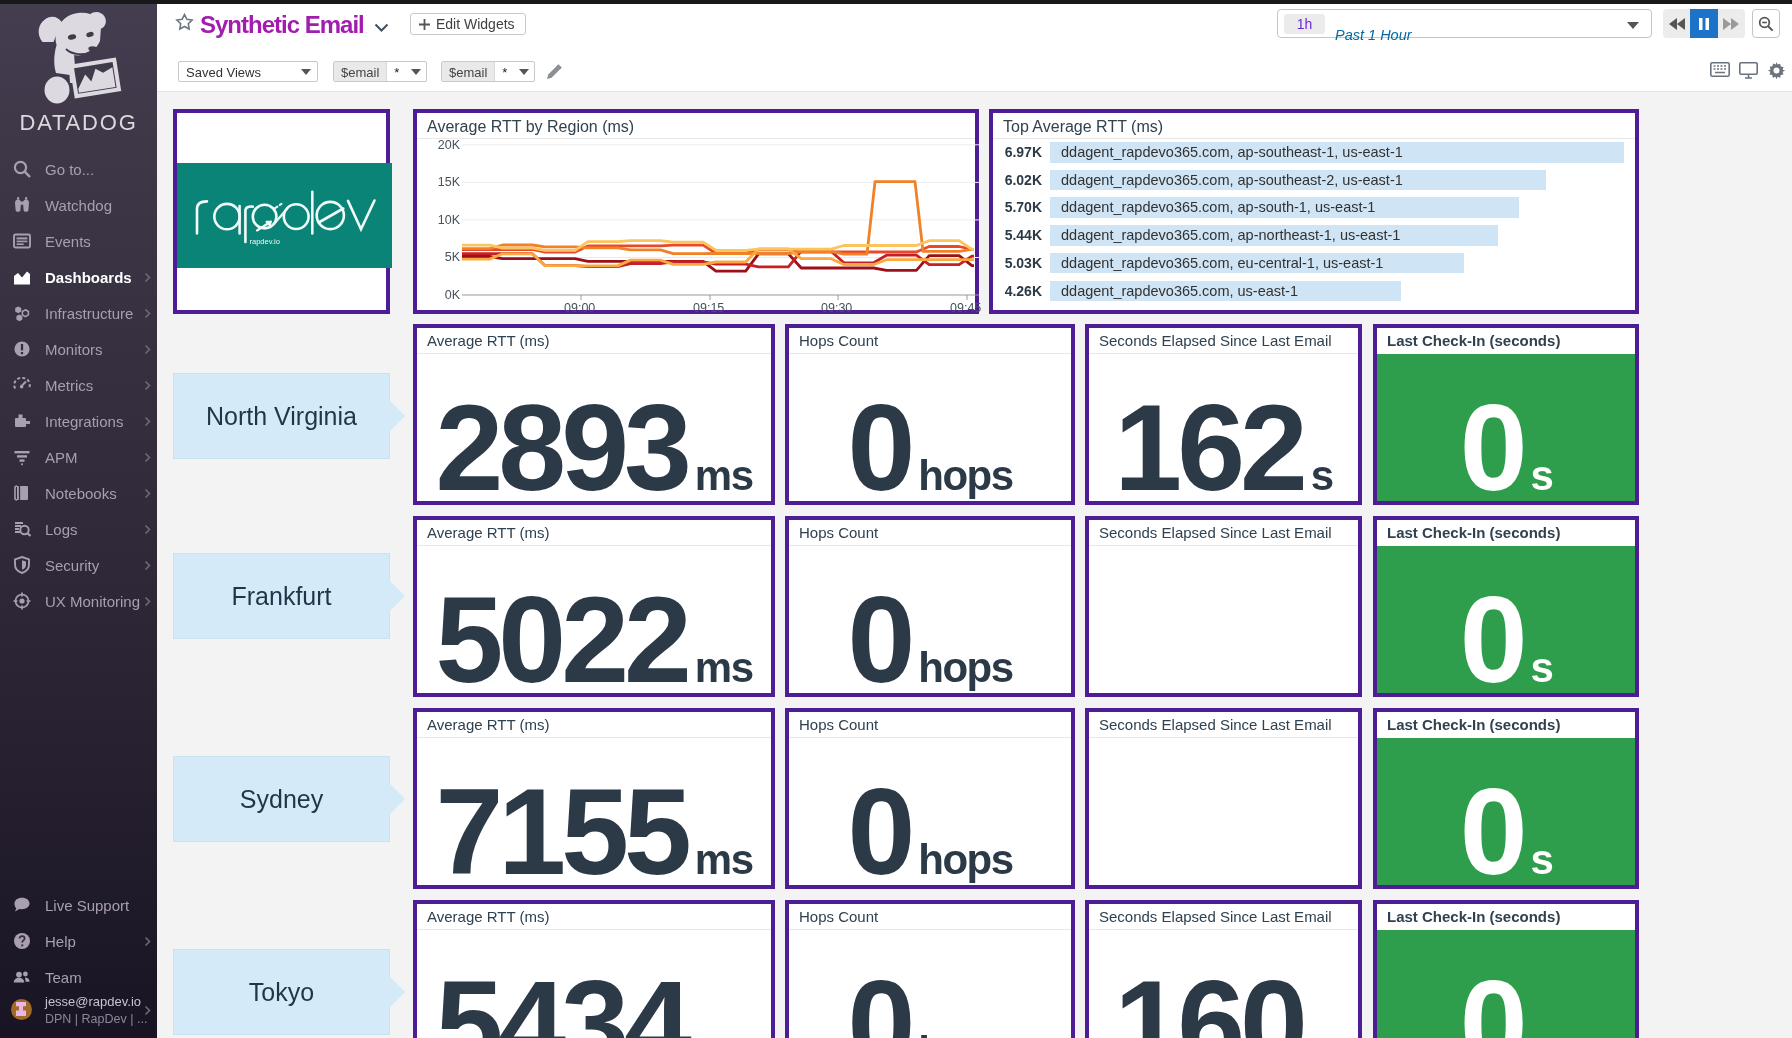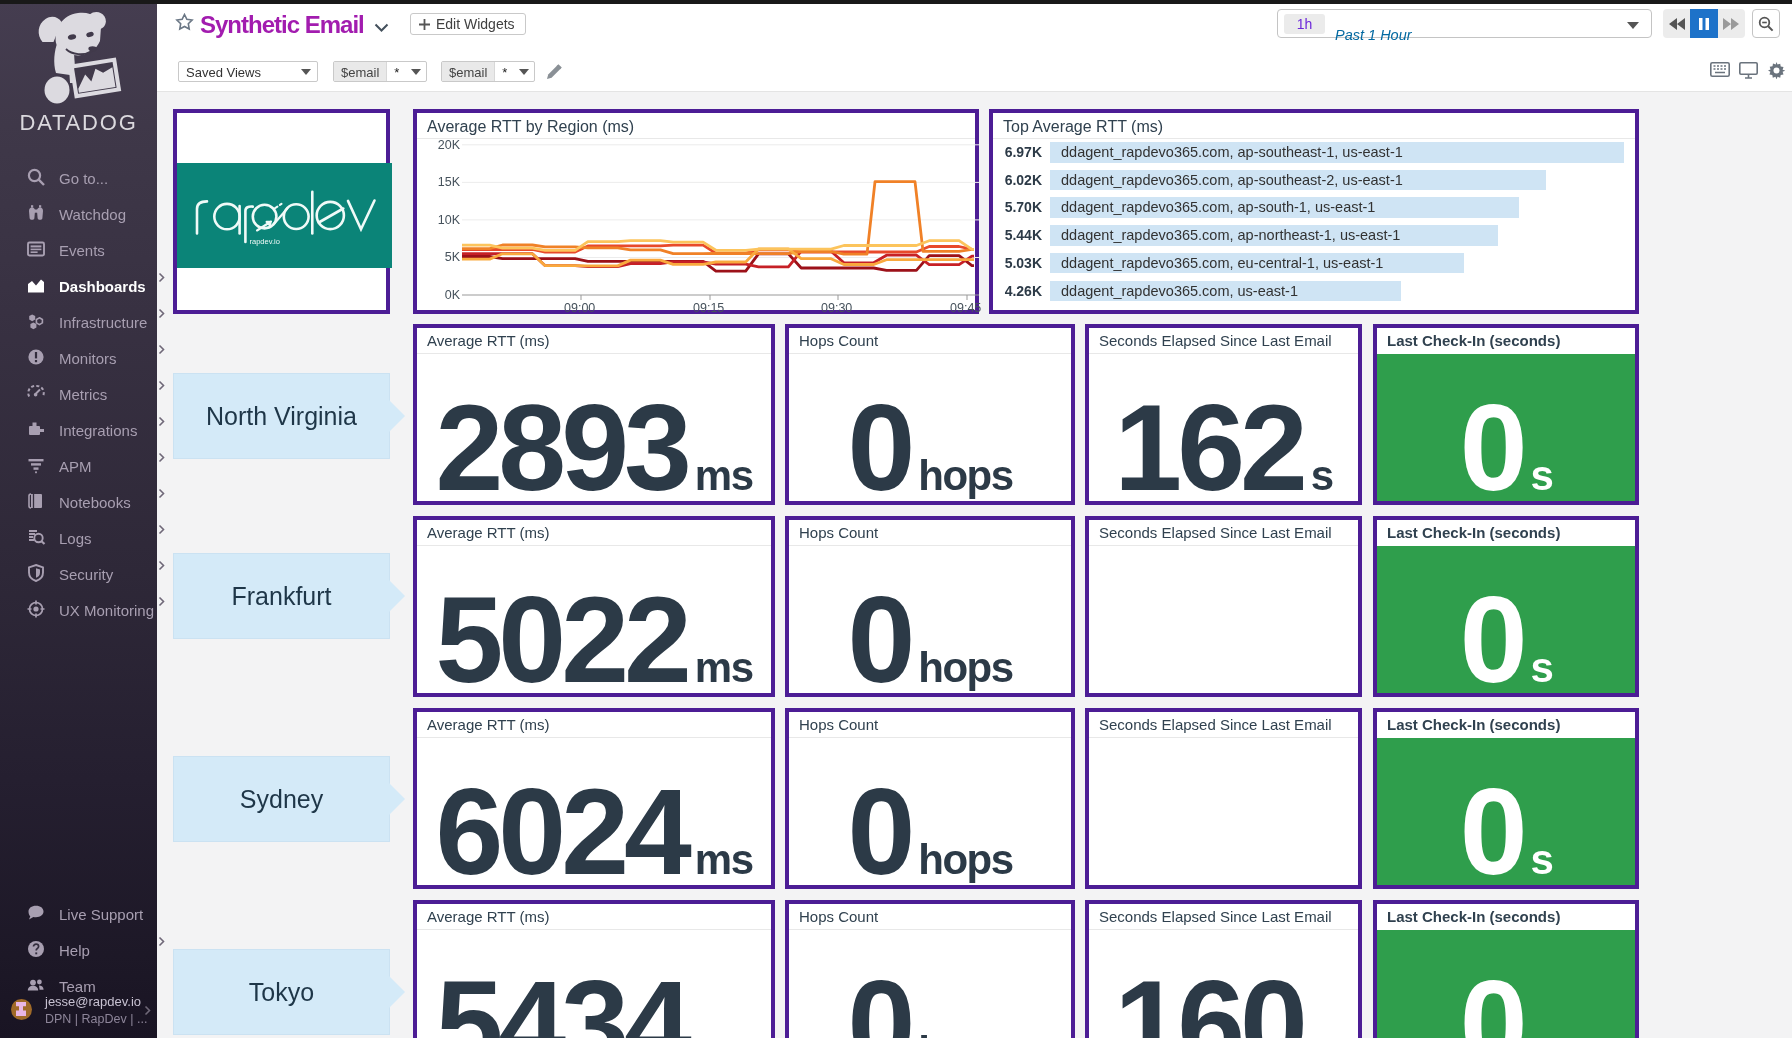--- a/index.html
+++ b/index.html
@@ -2,21 +2,21 @@
 <html><head>
 <meta charset="utf-8">
 <style>
 * { margin:0; padding:0; box-sizing:border-box; }
 html,body { width:1792px; height:1038px; overflow:hidden; font-family:"Liberation Sans", sans-serif; background:#f3f3f4; }
 #topstrip { position:absolute; left:0; top:0; width:1792px; height:4px; background:#191919; z-index:50; }
 #sidebar { position:absolute; left:0; top:1px; width:157px; height:1037px;
   background:linear-gradient(180deg,#453d50 0%,#3f3849 12%,#383142 30%,#2e2838 55%,#251f30 75%,#1d1827 92%,#191423 100%); z-index:40; }
 #dda { display:block; margin:10px auto 0 auto; }
 #ddword { text-align:center; color:#dbd9de; font-size:22px; letter-spacing:1.8px; margin-top:3px; }
-.nav { position:absolute; left:14px; width:157px; height:36px; display:flex; align-items:flex-end; color:#a89fb1; font-size:15px; }
+.nav { position:absolute; left:0; width:157px; height:36px; display:flex; align-items:center; color:#a89fb1; font-size:15px; }
 .nav .ic { width:20px; height:20px; margin-left:12px; margin-right:13px; flex:none; }
 .nav .car { position:absolute; right:6px; top:13px; }
 .nav.active { color:#ffffff; font-weight:700; }
 #userrow { position:absolute; left:0; top:988px; width:157px; height:44px; color:#b5aec0; }
 #avatar { position:absolute; left:11px; top:10px; width:21px; height:21px; border-radius:50%; background:#a06a28; overflow:hidden;}
 #avatar:after { content:""; position:absolute; left:5px; top:3px; width:10px; height:14px; background:#e9b7e4; clip-path:polygon(0 0,100% 0,100% 30%,70% 30%,70% 60%,100% 60%,100% 100%,0 100%,0 60%,30% 60%,30% 30%,0 30%); }
 #uemail { position:absolute; left:45px; top:5px; font-size:13px; color:#c7c1d1; }
 #uorg { position:absolute; left:45px; top:23px; font-size:12.5px; color:#8d8599; }
 #ucar { position:absolute; right:6px; top:16px; }
 
@@ -397,21 +397,21 @@
 <div class="wtitle">Seconds Elapsed Since Last Email</div>
 </div>
 <div class="widget greenw" style="left:1373px;top:516px;width:266px;height:181px;">
 <div class="wtitle">Last Check-In (seconds)</div>
 <div class="greenbody"></div>
 <div class="bignum"><span class="n">0</span><span class="u">s</span></div>
 </div>
 <div class="rlabel" style="top:756px">Sydney</div>
 <div class="widget" style="left:413px;top:708px;width:362px;height:181px;">
 <div class="wtitle">Average RTT (ms)</div>
-<div class="bignum"><span class="n">6024</span><span class="u">ms</span></div>
+<div class="bignum"><span class="n">7155</span><span class="u">ms</span></div>
 </div>
 <div class="widget" style="left:785px;top:708px;width:290px;height:181px;">
 <div class="wtitle">Hops Count</div>
 <div class="bignum"><span class="n">0</span><span class="u">hops</span></div>
 </div>
 <div class="widget" style="left:1085px;top:708px;width:277px;height:181px;">
 <div class="wtitle">Seconds Elapsed Since Last Email</div>
 </div>
 <div class="widget greenw" style="left:1373px;top:708px;width:266px;height:181px;">
 <div class="wtitle">Last Check-In (seconds)</div>

